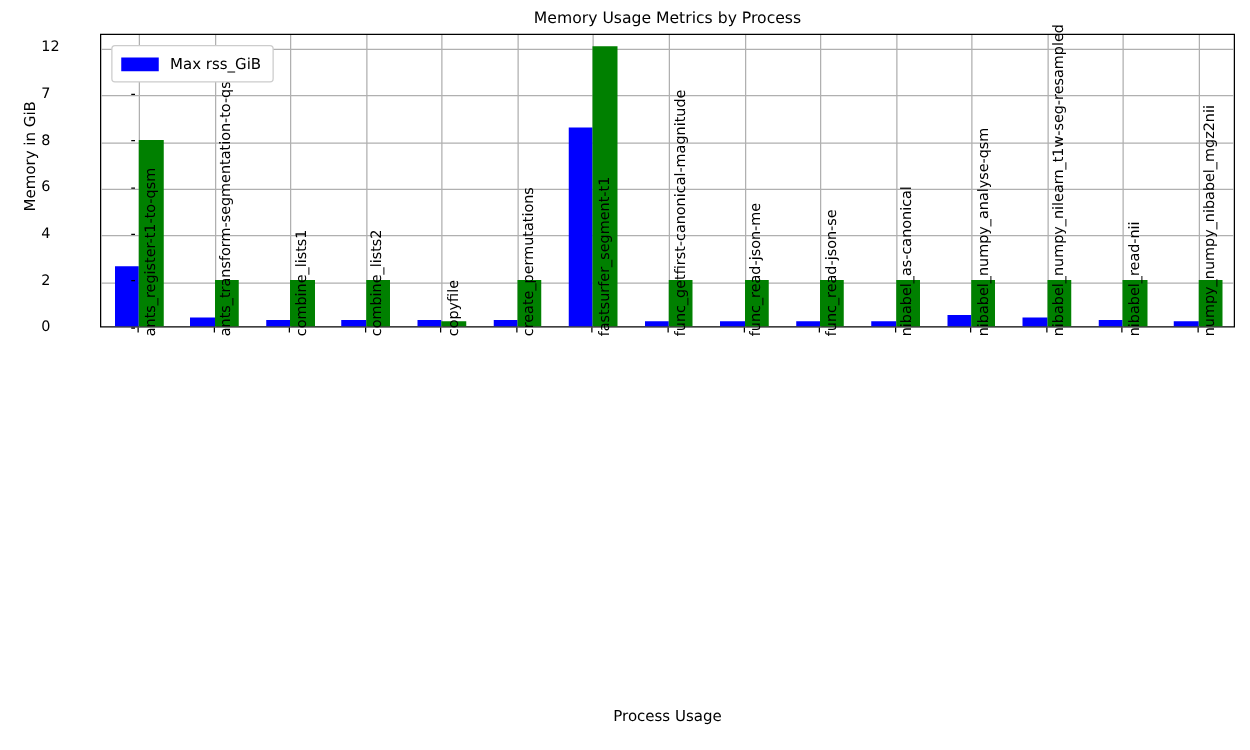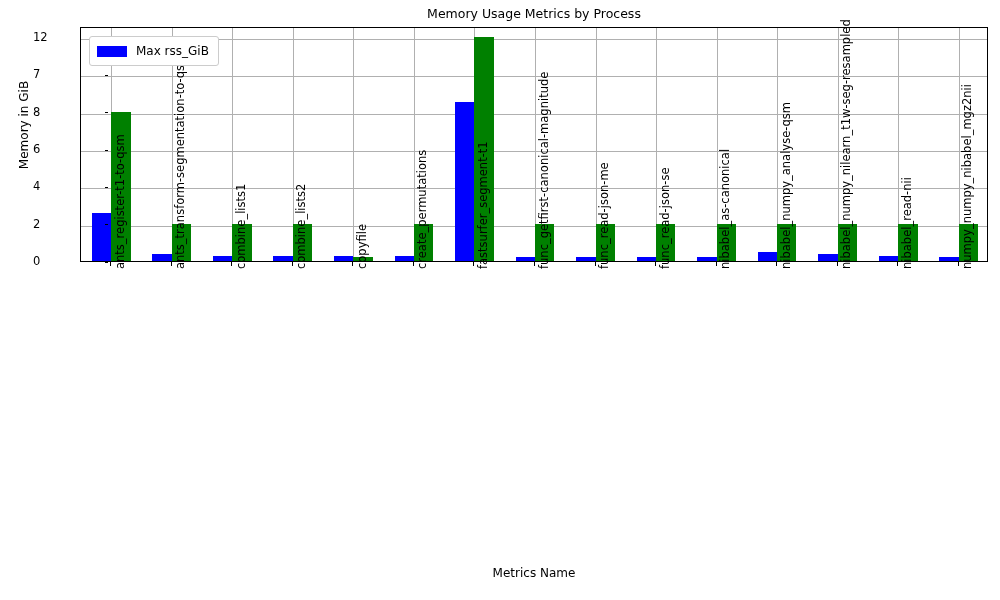--- a/index.html
+++ b/index.html
@@ -281,21 +281,21 @@
       <div class="xtick-label" style="left: 720.1px;">nibabel_as-canonical</div>
       <div class="xtick-mark" style="left: 776.133px;"></div>
       <div class="xtick-label" style="left: 780.633px;">nibabel_numpy_analyse-qsm</div>
       <div class="xtick-mark" style="left: 836.667px;"></div>
       <div class="xtick-label" style="left: 841.167px;">nibabel_numpy_nilearn_t1w-seg-resampled</div>
       <div class="xtick-mark" style="left: 897.2px;"></div>
       <div class="xtick-label" style="left: 901.7px;">nibabel_read-nii</div>
       <div class="xtick-mark" style="left: 957.733px;"></div>
       <div class="xtick-label" style="left: 962.233px;">numpy_numpy_nibabel_mgz2nii</div>
     </div>
-  <div id="xlabel">Metrics Name</div>
+  <div id="xlabel">Process Usage</div>
 
   <div id="legend">
     <div class="legend-row">
       <span class="legend-swatch" style="background:#0000ff"></span>
       <span class="legend-text">Max rss_GiB</span>
     </div>
   </div>
 
 </div>
 

